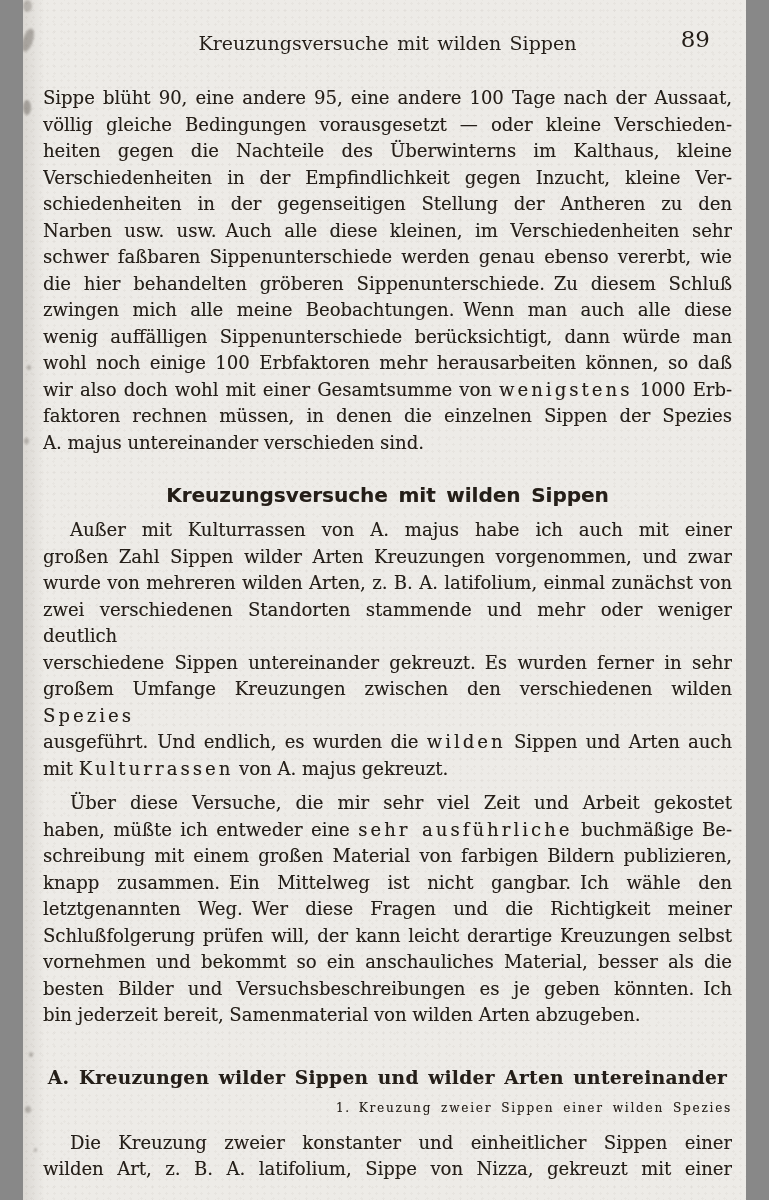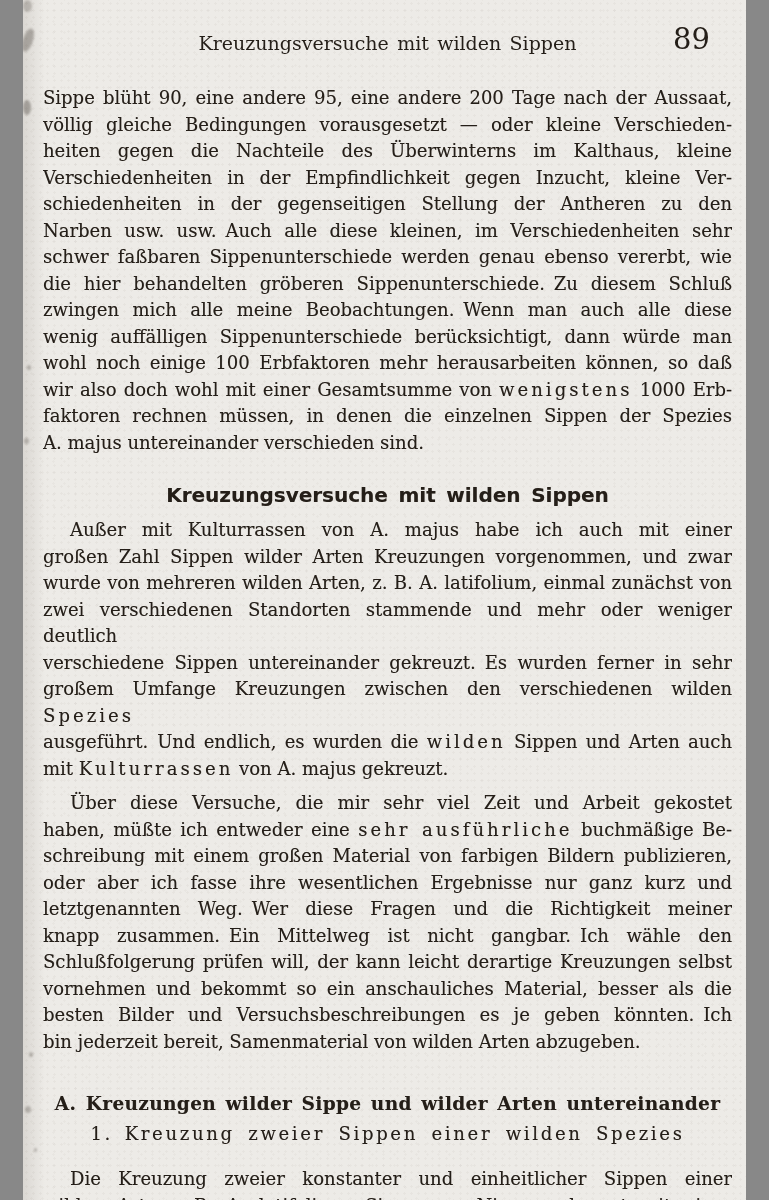--- a/index.html
+++ b/index.html
@@ -28,21 +28,21 @@
     position: absolute;
     top: 31px; left: 20px; right: 14px;
     text-align: center;
     font-size: 19px;
     line-height: 24px;
     word-spacing: 0.12em;
   }
   .rh-page {
     position: absolute;
     right: 22px; top: -4px;
-    font-size: 29px;
+    font-size: 23px;
   }
   .text-block {
     position: absolute;
     top: 85px; left: 20px; right: 14px;
     font-size: 18px;
     line-height: 26.5px;
     overflow: hidden;
     text-shadow: 0.2px 0.2px 0 rgba(40,32,25,0.4);
   }
   .para { margin: 0; }
@@ -67,23 +67,23 @@
   .subsection-heading {
     margin: 36px 0 4px 0;
     text-align: center;
     font-weight: bold;
     font-size: 18.5px;
     line-height: 26px;
     letter-spacing: 0.02em;
     word-spacing: 0.14em;
   }
   .numbered-heading {
-    margin: 0 0 19px 0;
-    text-align: center;
-    font-size: 18px;
+    margin: 0 0 9px 0;
+    text-align: right;
+    font-size: 12px;
     line-height: 26px;
     letter-spacing: 0.15em;
     word-spacing: 0.28em;
   }
   .speck {
     position: absolute;
     background: rgba(42,35,28,0.55);
     border-radius: 50%;
     filter: blur(1px);
     pointer-events: none;
@@ -101,21 +101,21 @@
 <body>
 
 <div class="page">
   <header class="running-header">
     <span class="rh-title">Kreuzungsversuche mit wilden Sippen</span>
     <span class="rh-page">89</span>
   </header>
 
   <main class="text-block" id="text-block">
       <div class="para">
-        <div class="line"><span class="rm">Sippe blüht 90, eine andere 95, eine andere 200 Tage nach der Aussaat,</span></div>
+        <div class="line"><span class="rm">Sippe blüht 90, eine andere 95, eine andere 100 Tage nach der Aussaat,</span></div>
         <div class="line"><span class="rm">völlig gleiche Bedingungen vorausgesetzt — oder kleine Verschieden-</span></div>
         <div class="line"><span class="rm">heiten gegen die Nachteile des Überwinterns im Kalthaus, kleine</span></div>
         <div class="line"><span class="rm">Verschiedenheiten in der Empfindlichkeit gegen Inzucht, kleine Ver-</span></div>
         <div class="line"><span class="rm">schiedenheiten in der gegenseitigen Stellung der Antheren zu den</span></div>
         <div class="line"><span class="rm">Narben usw. usw. Auch alle diese kleinen, im Verschiedenheiten sehr</span></div>
         <div class="line"><span class="rm">schwer faßbaren Sippenunterschiede werden genau ebenso vererbt, wie</span></div>
         <div class="line"><span class="rm">die hier behandelten gröberen Sippenunterschiede. Zu diesem Schluß</span></div>
         <div class="line"><span class="rm">zwingen mich alle meine Beobachtungen. Wenn man auch alle diese</span></div>
         <div class="line"><span class="rm">wenig auffälligen Sippenunterschiede berücksichtigt, dann würde man</span></div>
         <div class="line"><span class="rm">wohl noch einige 100 Erbfaktoren mehr herausarbeiten können, so daß</span></div>
@@ -131,29 +131,28 @@
         <div class="line"><span class="rm">zwei verschiedenen Standorten stammende und mehr oder weniger deutlich</span></div>
         <div class="line"><span class="rm">verschiedene Sippen untereinander gekreuzt. Es wurden ferner in sehr</span></div>
         <div class="line"><span class="rm">großem Umfange Kreuzungen zwischen den verschiedenen wilden </span><span class="gesperrt">Spezies</span></div>
         <div class="line"><span class="rm">ausgeführt. Und endlich, es wurden die </span><span class="gesperrt">wilden</span><span class="rm"> Sippen und Arten auch</span></div>
         <div class="line endline"><span class="rm">mit </span><span class="gesperrt">Kulturrassen</span><span class="rm"> von </span><span class="it">A. majus</span><span class="rm"> gekreuzt.</span></div>
       </div>
       <div class="para">
         <div class="line first"><span class="rm">Über diese Versuche, die mir sehr viel Zeit und Arbeit gekostet</span></div>
         <div class="line"><span class="rm">haben, müßte ich entweder eine </span><span class="gesperrt">sehr ausführliche</span><span class="rm"> buchmäßige Be-</span></div>
         <div class="line"><span class="rm">schreibung mit einem großen Material von farbigen Bildern publizieren,</span></div>
-        <div class="line"><span class="rm">oder aber ich fasse ihre wesentlichen Ergebnisse nur ganz kurz und</span></div>
+        <div class="line"><span class="rm">knapp zusammen. Ein Mittelweg ist nicht gangbar. Ich wähle den</span></div>
         <div class="line"><span class="rm">letztgenannten Weg. Wer diese Fragen und die Richtigkeit meiner</span></div>
-        <div class="line"><span class="rm">knapp zusammen. Ein Mittelweg ist nicht gangbar. Ich wähle den</span></div>
         <div class="line"><span class="rm">Schlußfolgerung prüfen will, der kann leicht derartige Kreuzungen selbst</span></div>
         <div class="line"><span class="rm">vornehmen und bekommt so ein anschauliches Material, besser als die</span></div>
         <div class="line"><span class="rm">besten Bilder und Versuchsbeschreibungen es je geben könnten. Ich</span></div>
         <div class="line endline"><span class="rm">bin jederzeit bereit, Samenmaterial von wilden Arten abzugeben.</span></div>
       </div>
-      <div class="subsection-heading">A. Kreuzungen wilder Sippe und wilder Arten untereinander</div>
+      <div class="subsection-heading">A. Kreuzungen wilder Sippen und wilder Arten untereinander</div>
       <div class="numbered-heading">1. Kreuzung zweier Sippen einer wilden Spezies</div>
       <div class="para">
         <div class="line first"><span class="rm">Die Kreuzung zweier konstanter und einheitlicher Sippen einer</span></div>
         <div class="line"><span class="rm">wilden Art, z. B. </span><span class="it">A. latifolium</span><span class="rm">, Sippe von Nizza, gekreuzt mit einer</span></div>
       </div>
     </main>
 
   <div class="speck sp1"></div>
   <div class="speck sp2"></div>
   <div class="speck sp3"></div>

